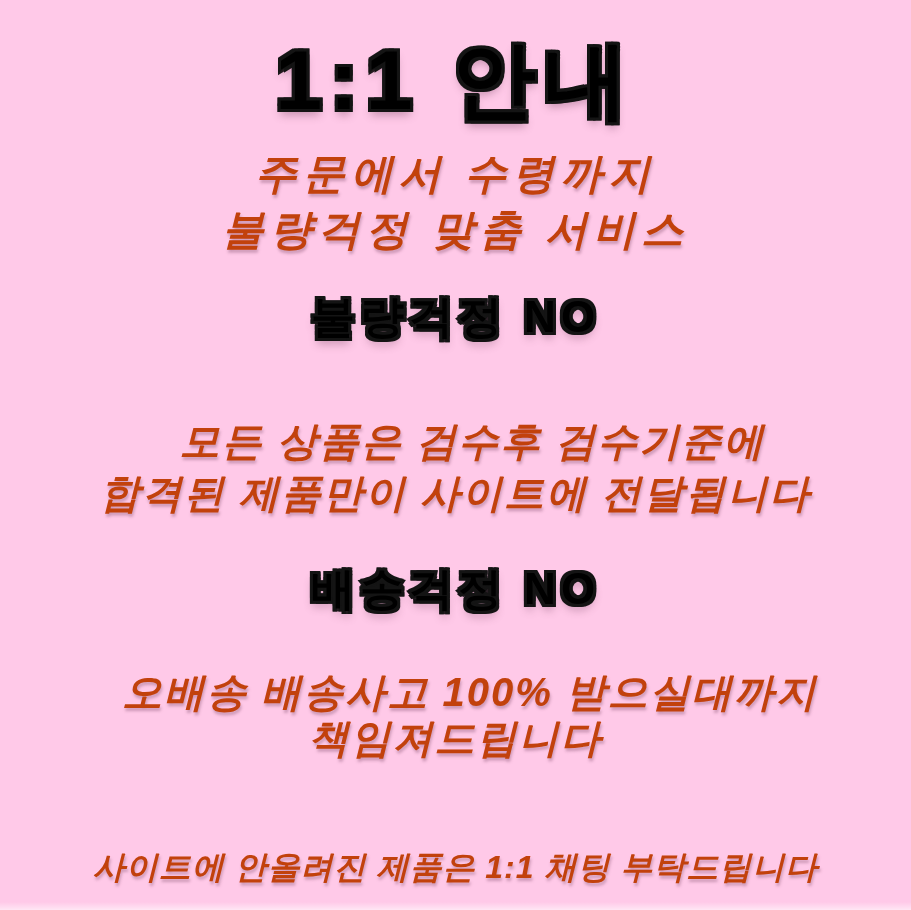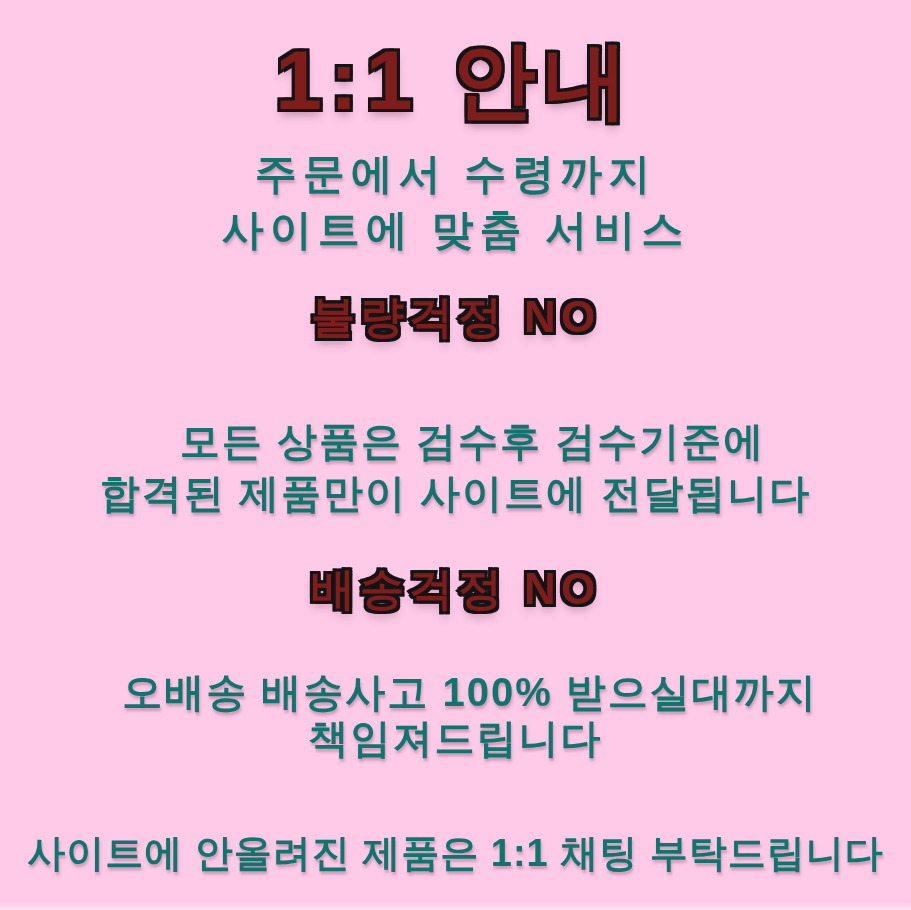--- a/index.html
+++ b/index.html
@@ -20,21 +20,21 @@
   }
   .line {
     position: absolute;
     left: 0;
     right: 0;
     text-align: center;
     white-space: nowrap;
   }
   
   .bubble {
-    color: #7f1d1d;
+    color: #000000;
     font-weight: 800;
     -webkit-text-stroke: 6px #141414;
     paint-order: stroke fill;
     text-shadow:
       -3px -3px 0 #141414,
        3px -3px 0 #141414,
       -3px  3px 0 #141414,
        3px  3px 0 #141414,
        0 6px 8px rgba(120, 70, 100, 0.45);
   }
@@ -44,62 +44,63 @@
     letter-spacing: 8px;
   }
   .heading1 { top: 288px; }
   .heading2 { top: 560px; text-align: center; }
   .heading {
     font-size: 44px;
     letter-spacing: 5px;
   }
   
   .hand {
-    color: #0f766e;
+    color: #c2410c;
     font-weight: 600;
     text-shadow: 1px 3px 3px rgba(130, 80, 110, 0.40);
+    font-style: italic;
   }
   .intro1 { top: 146px; }
   .intro2 { top: 202px; }
   .intro {
     font-size: 42px;
     letter-spacing: 6px;
   }
   .body-line {
     font-size: 40px;
     letter-spacing: 2px;
   }
   .b1a { top: 414px; padding-left: 34px; }
   .b1b { top: 466px; }
   .b2a { top: 665px; margin-left: 29px; }
   .b2b { top: 711px; }
   .footer-line {
-    top: 828px;
-    font-size: 38px;
+    top: 846px;
+    font-size: 32px;
     letter-spacing: 1px;
   }
   .bottom-fade {
     position: absolute;
     left: 0;
     right: 0;
     bottom: 0;
     height: 8px;
     background: linear-gradient(to bottom, rgba(255,255,255,0), rgba(255,255,255,0.55));
   }
 </style>
 </head>
 <body>
 
 <div class="canvas">
 
   <div class="line bubble title">1:1 안내</div>
 
   <div class="line hand intro intro1">주문에서 수령까지</div>
 
-  <div class="line hand intro intro2">사이트에 맞춤 서비스</div>
+  <div class="line hand intro intro2">불량걱정 맞춤 서비스</div>
 
   <div class="line bubble heading heading1">불량걱정 NO</div>
 
   <div class="line hand body-line b1a">모든 상품은 검수후 검수기준에</div>
 
   <div class="line hand body-line b1b">합격된 제품만이 사이트에 전달됩니다</div>
 
   <div class="line bubble heading heading2">배송걱정 NO</div>
 
   <div class="line hand body-line b2a">오배송 배송사고 100% 받으실대까지</div>

